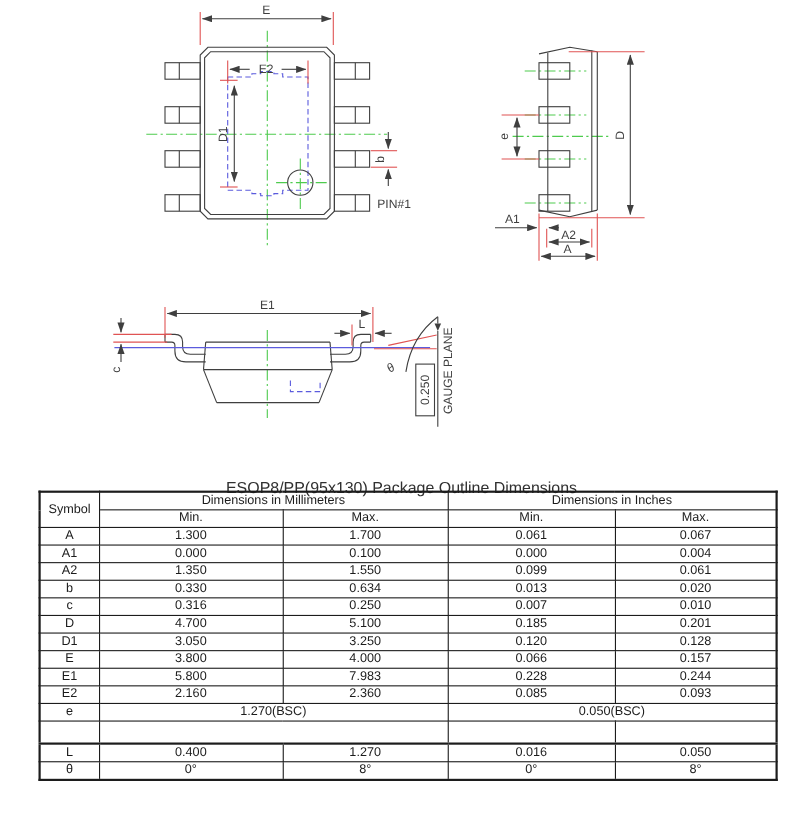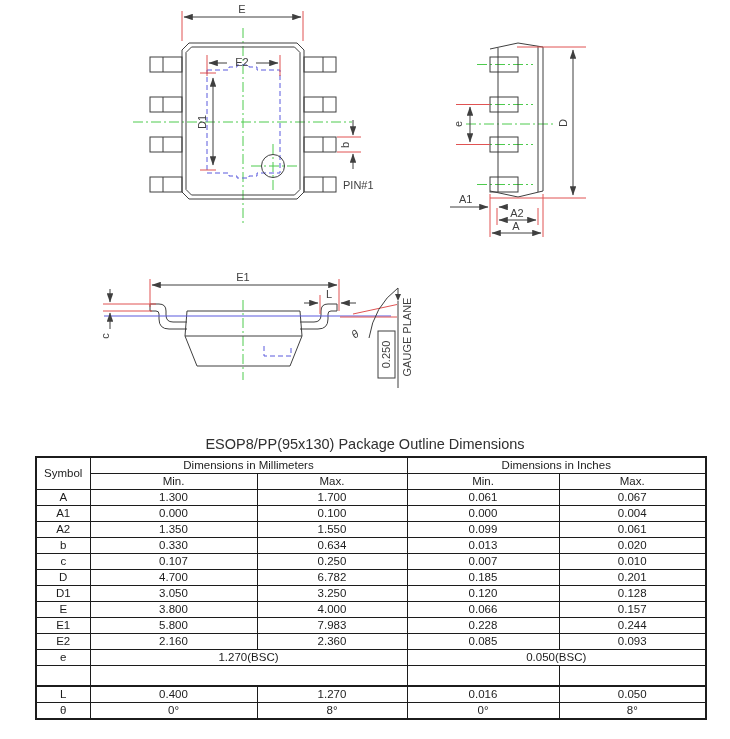--- a/index.html
+++ b/index.html
@@ -11,21 +11,21 @@
   .dim{stroke:#3f3f3f;stroke-width:1;fill:none;}
   .red{stroke:#e05353;stroke-width:1;fill:none;}
   .grn{stroke:#4ecb4e;stroke-width:1;fill:none;stroke-dasharray:10 3 2 3;}
   .blu{stroke:#5b5bdd;stroke-width:1;fill:none;stroke-dasharray:5 3;}
   .blus{stroke:#5b5bdd;stroke-width:1.2;fill:none;}
   .lbl{font-family:"Liberation Sans",sans-serif;font-size:11px;fill:#3f3f3f;}
   
   #title{position:absolute;left:0;top:436px;width:730px;text-align:center;
          font-size:14.5px;color:#303030;}
   
-  #dims{position:absolute;left:35px;top:456px;width:670px;border-collapse:collapse;
+  #dims{position:absolute;left:35px;top:446px;width:670px;border-collapse:collapse;
         table-layout:fixed;border:2px solid #1c1c1c;font-size:11.5px;color:#1c1c1c;}
   #dims th,#dims td{border:1px solid #1c1c1c;text-align:center;vertical-align:middle;
         padding:0;height:15px;line-height:13px;font-weight:normal;overflow:hidden;}
   #dims tr.blank td{height:19px;}
   #dims tr.toprule td{border-top:2px solid #1c1c1c;}
 </style>
 </head>
 <body>
 
 <div id="page">
@@ -246,29 +246,29 @@
   </tr>
   <tr>
     <td>b</td>
     <td>0.330</td>
     <td>0.634</td>
     <td>0.013</td>
     <td>0.020</td>
   </tr>
   <tr>
     <td>c</td>
-    <td>0.107</td>
+    <td>0.316</td>
     <td>0.250</td>
     <td>0.007</td>
     <td>0.010</td>
   </tr>
   <tr>
     <td>D</td>
     <td>4.700</td>
-    <td>6.782</td>
+    <td>5.100</td>
     <td>0.185</td>
     <td>0.201</td>
   </tr>
   <tr>
     <td>D1</td>
     <td>3.050</td>
     <td>3.250</td>
     <td>0.120</td>
     <td>0.128</td>
   </tr>

